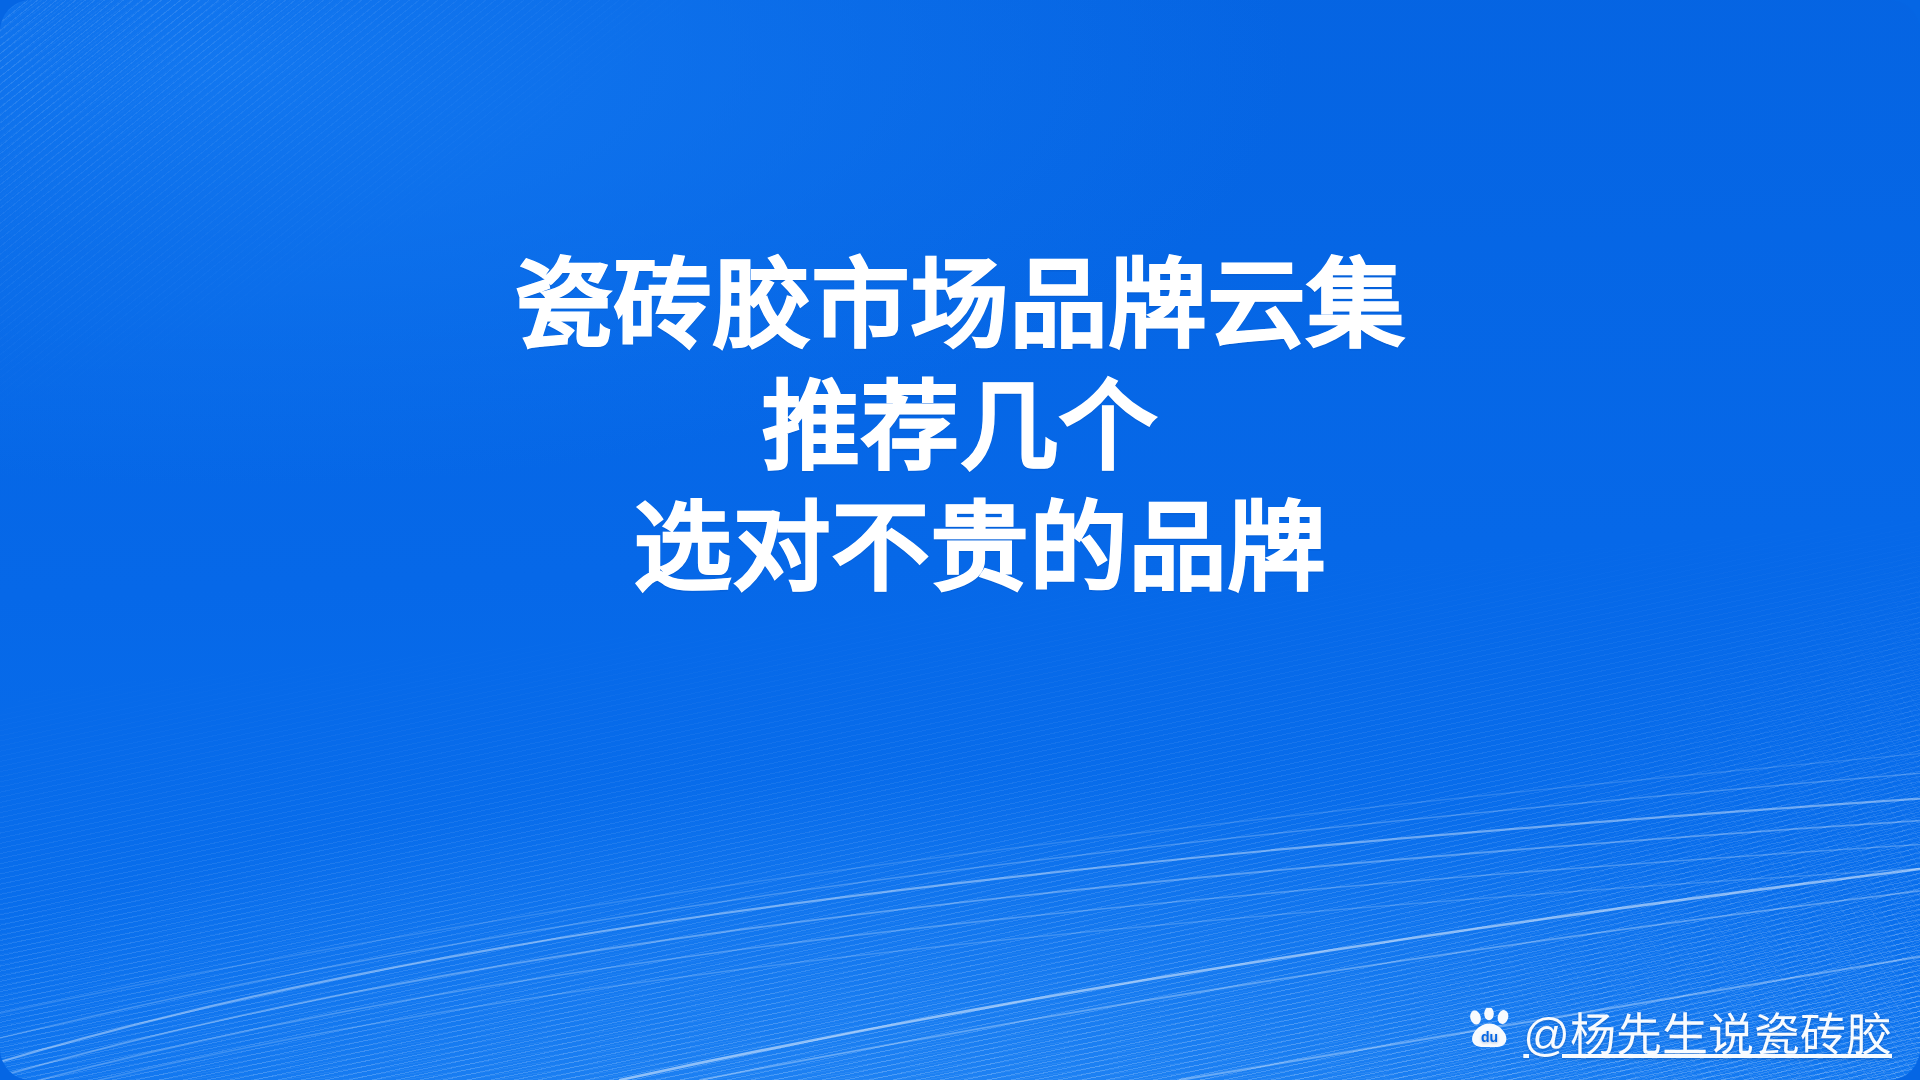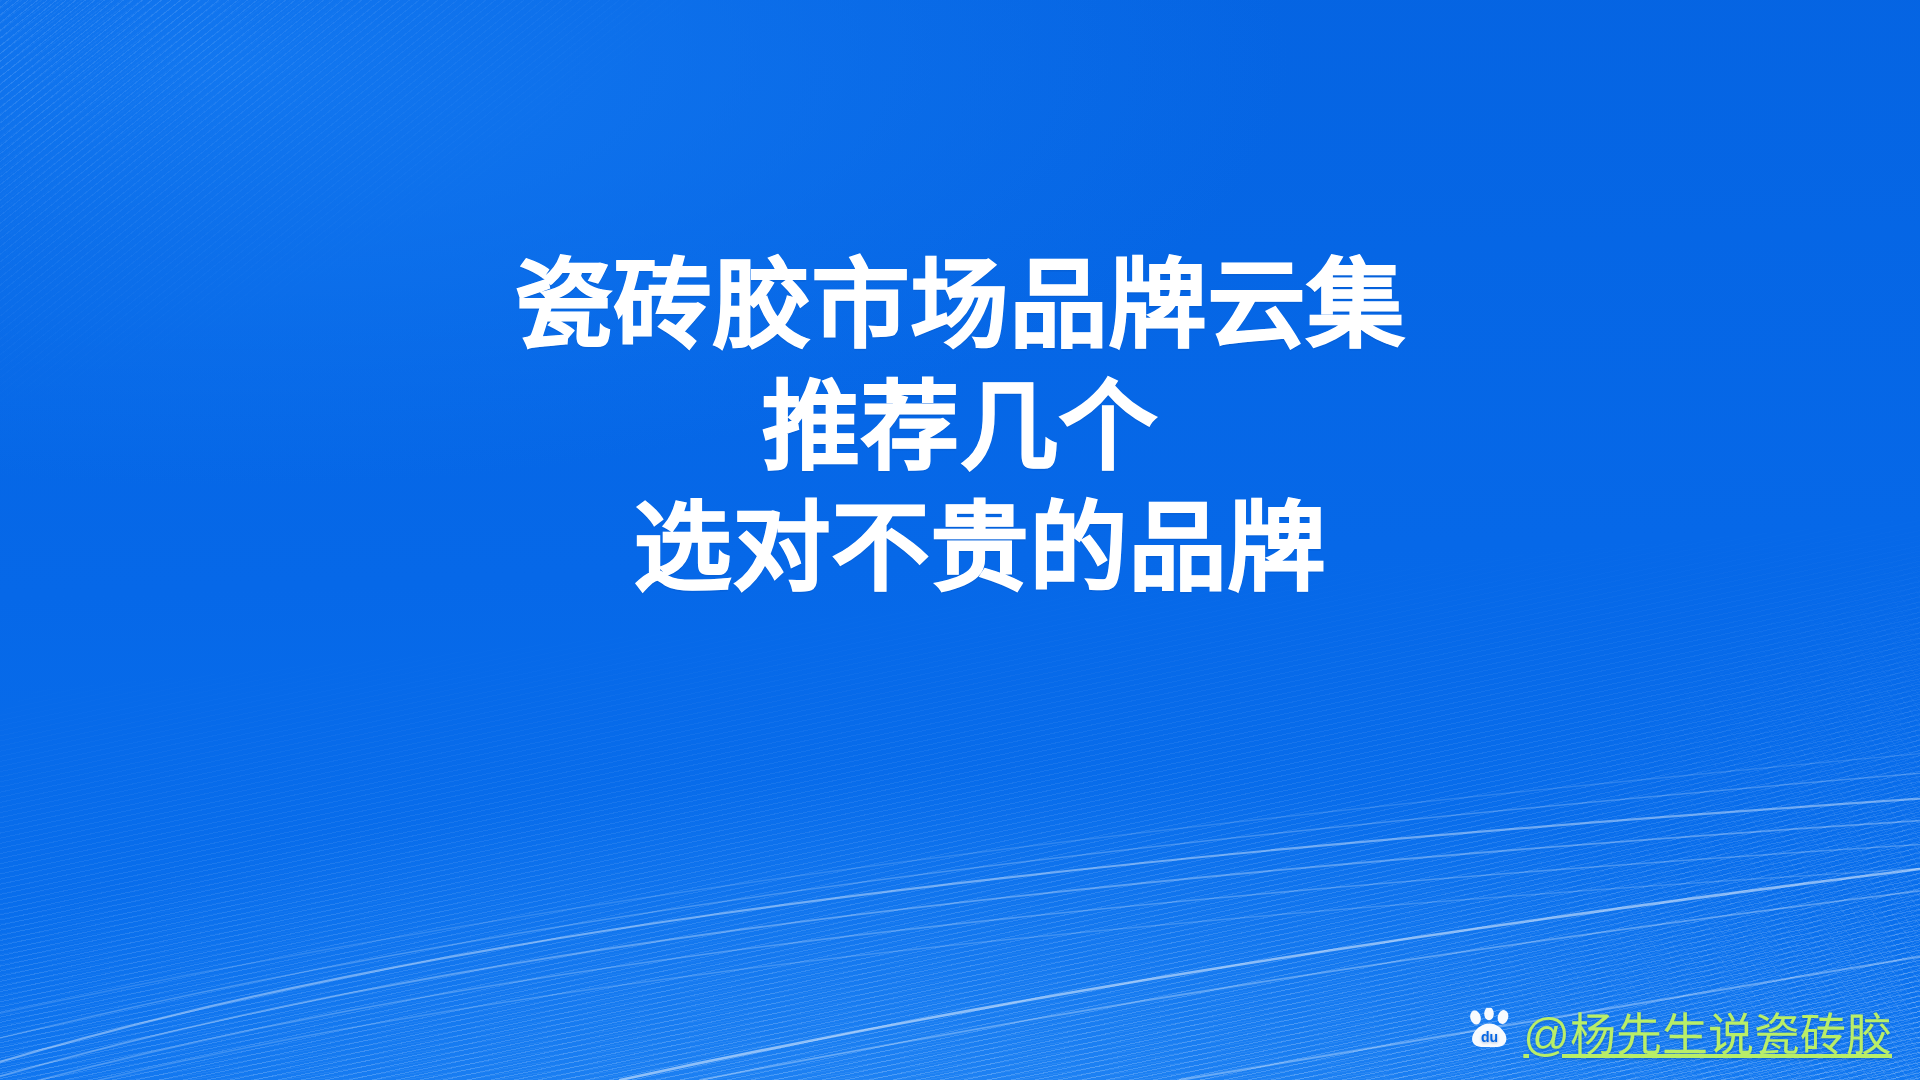--- a/index.html
+++ b/index.html
@@ -8,20 +8,21 @@
     padding: 0;
     background: #0566e4;
   }
   #poster {
     position: relative;
     width: 1920px;
     height: 1080px;
     overflow: hidden;
     background: #0566e4;
     font-family: "Liberation Sans", "DejaVu Sans", sans-serif;
+    border-radius: 31px;
     -webkit-font-smoothing: antialiased;
   }
 
   
   .bg-base {
     position: absolute;
     inset: 0;
     background:
       radial-gradient(120% 85% at 12% 6%,   #1277f0 0%, rgba(18,119,240,0) 46%),
       radial-gradient(120% 80% at 50% 118%, #2a8bf5 0%, rgba(42,139,245,0) 58%),
@@ -157,21 +158,21 @@
   .hl-3 { font-size: 98px; margin-top: 6px; padding-left: 40px; }
 
   
   .watermark {
     position: absolute;
     right: 28px;
     bottom: 16px;
     display: flex;
     align-items: center;
     gap: 4px;
-    color: #bef264;
+    color: #ffffff;
     font-size: 46px;
     font-weight: 500;
     letter-spacing: 0px;
     opacity: 0.97;
     text-shadow: 0 1px 3px rgba(0,48,120,0.35);
     z-index: 6;
   }
   .wm-paw { display: block; width: 52px; height: 46px; margin-right: 2px; }
   .wm-text { white-space: nowrap; text-decoration: underline; }
 </style>

